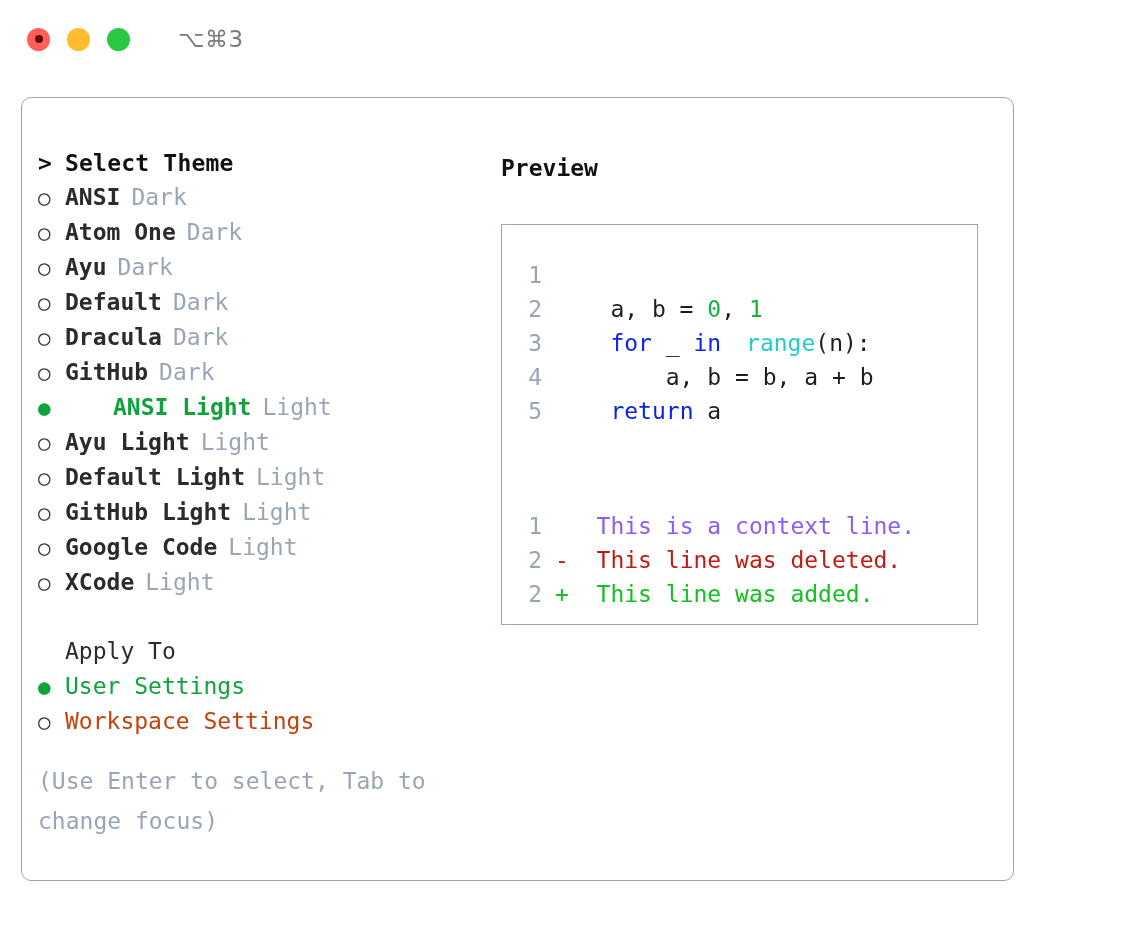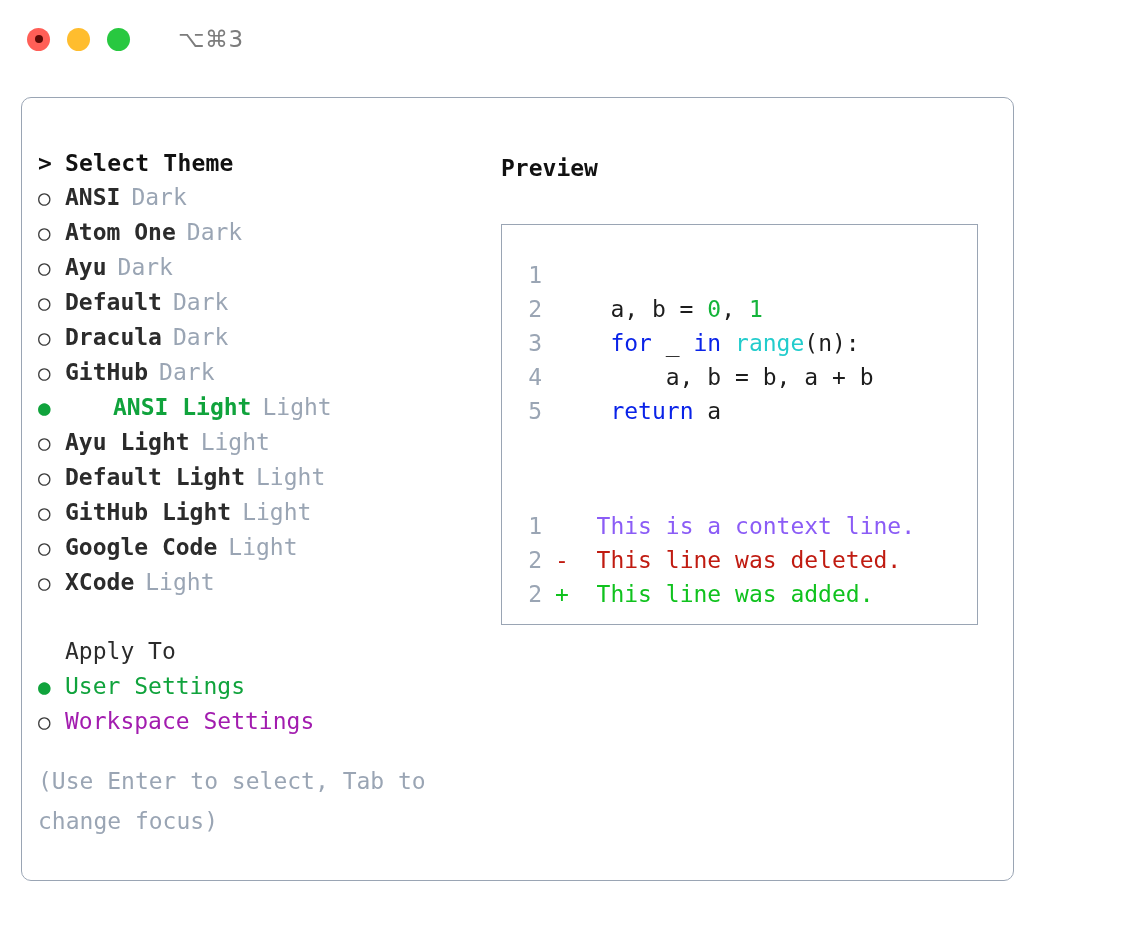--- a/index.html
+++ b/index.html
@@ -134,21 +134,21 @@
     font-weight: normal;
     margin-left: 11px;
   }
   .row.selected .theme-name { color: #10a33c; margin-left: 48px; }
   .row.selected .theme-kind { color: #9aa5b4; }
 
   .apply-heading {
     color: #2b2b2b;
     font-weight: normal;
   }
-  .apply-label { color: #a21caf; }
+  .apply-label { color: #c2410c; }
   .row.selected .apply-label { color: #10a33c; }
 
   .spacer-sm { height: 34px; }
 
   .hint {
     position: absolute;
     left: 16px;
     top: 663px;
     width: 420px;
     font-size: 23px;
@@ -191,21 +191,21 @@
     display: inline-block;
     width: 26px;
     flex: 0 0 26px;
     text-align: right;
     color: #9aa5b4;
     margin-right: 13px;
   }
   .code-body { white-space: pre; }
 
   .tok-kw  { color: #0a23e8; }
-  .tok-bi  { color: #22cccc; }
+  .tok-bi  { color: #22cccc; margin-left: 11px; }
   .tok-num { color: #14b43a; }
   .tok-txt { color: #1d1d1d; }
 
   .diff-gap { height: 34px; }
   .diff-ctx { color: #8b5cf6; margin-top: 47px; }
   .diff-del { color: #c01b11; }
   .diff-add { color: #10c21e; }
 </style>
 </head>
 <body>

